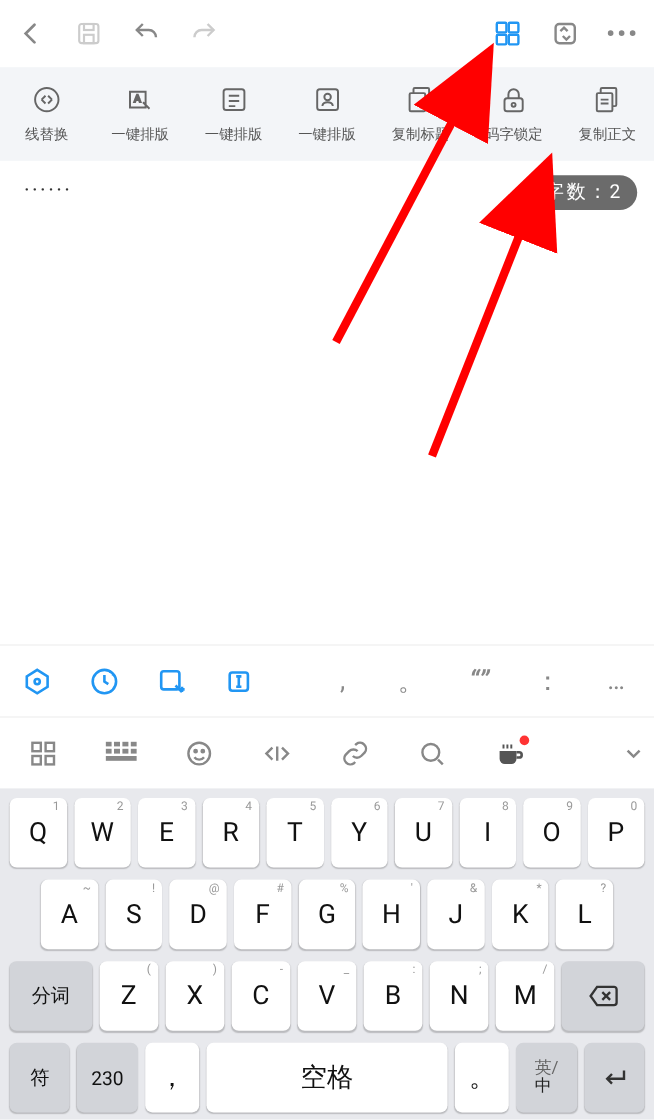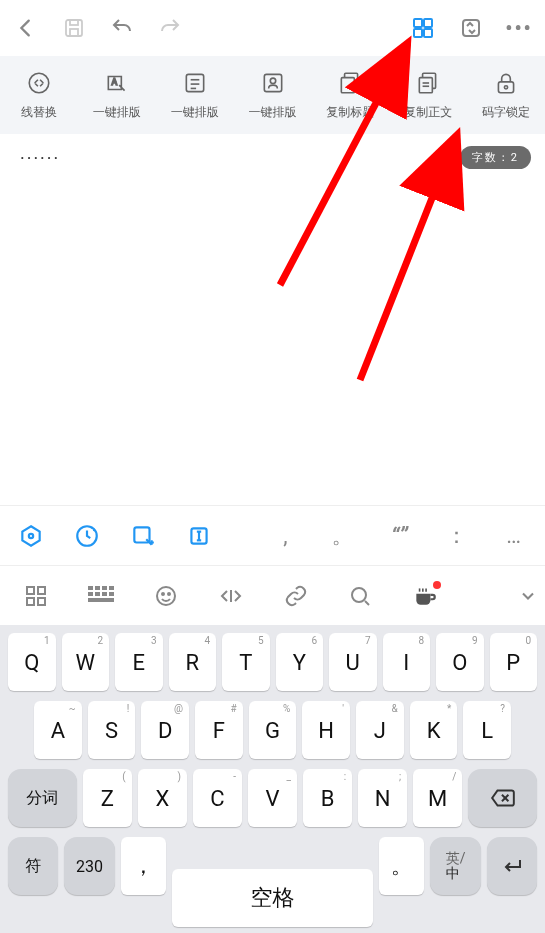--- a/index.html
+++ b/index.html
@@ -61,21 +61,21 @@
       font-size: 18px;
       color: #333;
       letter-spacing: 2px;
     }
     .word-count {
       position: absolute;
       top: 12px;
       right: 14px;
       background: #6b6b6b;
       color: #fff;
-      font-size: 11px;
+      font-size: 16px;
       border-radius: 20px;
       padding: 4px 12px;
     }
     
     
     .arrows {
       position: absolute;
       pointer-events: none;
       top: 0; left: 0; width: 545px; height: 500px;
     }
@@ -141,24 +141,23 @@
     .key .sup {
       position: absolute;
       top: 2px;
       right: 6px;
       font-size: 10px;
       color: #999;
     }
     .key.special {
       background: #d2d4d9;
       font-size: 16px;
-      border-radius: 13px;
     }
     .key.wide { flex: 1.4; }
-    .key.space { flex: 4; margin-top: 32px; }
+    .key.space { flex: 4; }
     .bottom-row {
       display: flex;
       gap: 6px;
       padding: 0 4px 6px 4px;
     }
     .lang-switch {
       font-size: 14px;
       line-height: 1.1;
       color: #666;
     }
@@ -254,37 +253,37 @@
       <svg width="26" height="26" viewBox="0 0 24 24" fill="none" stroke="currentColor" stroke-width="1.5">
           <rect x="7" y="3" width="12" height="14" rx="1"></rect>
           <rect x="4" y="7" width="12" height="14" rx="1" fill="#f3f5f8"></rect>
         </svg>
     </div>
     <span>复制标题</span>
   </div>
   <div class="tool-item">
     <div class="tool-icon">
       <svg width="26" height="26" viewBox="0 0 24 24" fill="none" stroke="currentColor" stroke-width="1.5">
+          <rect x="5" y="11" width="14" height="10" rx="2"></rect>
+          <path d="M8 11V8a4 4 0 118 0v3"></path>
+          <circle cx="12" cy="16" r="1.5"></circle>
+        </svg>
+    </div>
+    <span>码字锁定</span>
+  </div>
+  <div class="tool-item">
+    <div class="tool-icon">
+      <svg width="26" height="26" viewBox="0 0 24 24" fill="none" stroke="currentColor" stroke-width="1.5">
           <rect x="7" y="3" width="12" height="14" rx="1"></rect>
           <rect x="4" y="7" width="12" height="14" rx="1" fill="#f3f5f8"></rect>
           <line x1="7" y1="12" x2="13" y2="12"></line>
           <line x1="7" y1="15" x2="13" y2="15"></line>
         </svg>
     </div>
     <span>复制正文</span>
-  </div>
-  <div class="tool-item">
-    <div class="tool-icon">
-      <svg width="26" height="26" viewBox="0 0 24 24" fill="none" stroke="currentColor" stroke-width="1.5">
-          <rect x="5" y="11" width="14" height="10" rx="2"></rect>
-          <path d="M8 11V8a4 4 0 118 0v3"></path>
-          <circle cx="12" cy="16" r="1.5"></circle>
-        </svg>
-    </div>
-    <span>码字锁定</span>
   </div>
 </div>
 
 <div class="editor">
   <span>······</span>
   <div class="word-count">字数：2</div>
 </div>
 
 <svg class="arrows">
   <defs>

